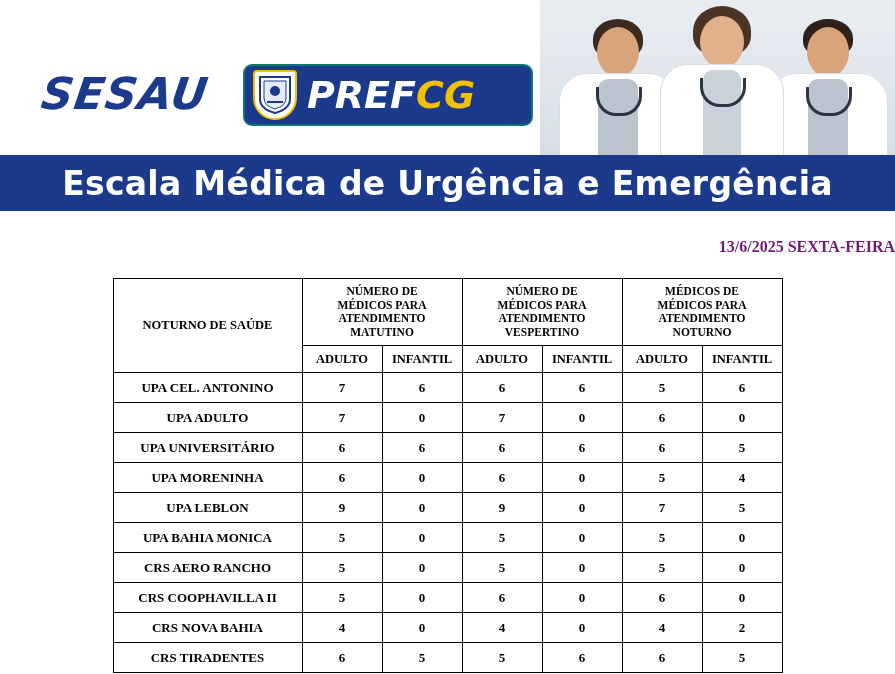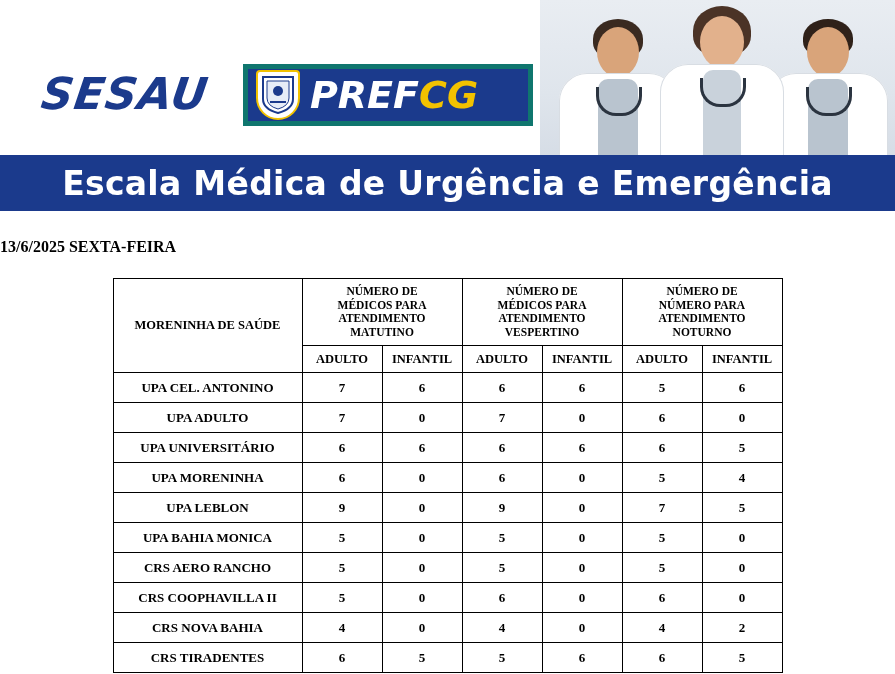--- a/index.html
+++ b/index.html
@@ -37,22 +37,22 @@
     transform: skewX(-8deg);
   }
 
   .logo-prefcg {
     position: absolute;
     left: 243px;
     top: 64px;
     width: 290px;
     height: 62px;
     background: #1b3a8c;
-    border-radius: 0;
-    border: 5px solid #0f766e;
+    border-radius: 9px;
+    border: 2px solid #0f766e;
     box-sizing: border-box;
     display: flex;
     align-items: center;
     padding-left: 8px;
   }
   .brasao {
     width: 44px;
     height: 50px;
     background: #ffffff;
     border: 2px solid #f2c200;
@@ -140,25 +140,25 @@
   .title-bar .title {
     color: #ffffff;
     font-family: "DejaVu Sans", sans-serif;
     font-weight: bold;
     font-size: 33px;
     letter-spacing: 0.3px;
   }
 
   
   .date-line {
-    text-align: left;
+    text-align: right;
     font-family: "Liberation Serif", serif;
     font-weight: bold;
     font-size: 16px;
-    color: #000000;
+    color: #701a75;
     margin-top: 27px;
   }
 
   
   .table-wrap {
     margin-top: 22px;
     display: flex;
     justify-content: center;
   }
   table.scale {
@@ -256,24 +256,24 @@
 <div class="title-bar">
   <div class="title">Escala Médica de Urgência e Emergência</div>
 </div>
 
 <div class="date-line">13/6/2025 SEXTA-FEIRA</div>
 
 <div class="table-wrap">
   <table class="scale">
     <thead>
       <tr>
-        <th class="unit-head" rowspan="2">MORENINHA DE SAÚDE</th>
+        <th class="unit-head" rowspan="2">NOTURNO DE SAÚDE</th>
         <th class="grp" colspan="2">NÚMERO DE MÉDICOS PARA ATENDIMENTO MATUTINO</th>
         <th class="grp" colspan="2">NÚMERO DE MÉDICOS PARA ATENDIMENTO VESPERTINO</th>
-        <th class="grp" colspan="2">NÚMERO DE NÚMERO PARA ATENDIMENTO NOTURNO</th>
+        <th class="grp" colspan="2">MÉDICOS DE MÉDICOS PARA ATENDIMENTO NOTURNO</th>
       </tr>
       <tr>
         <th class="sub">ADULTO</th>
         <th class="sub">INFANTIL</th>
         <th class="sub">ADULTO</th>
         <th class="sub">INFANTIL</th>
         <th class="sub">ADULTO</th>
         <th class="sub">INFANTIL</th>
       </tr>
     </thead>

